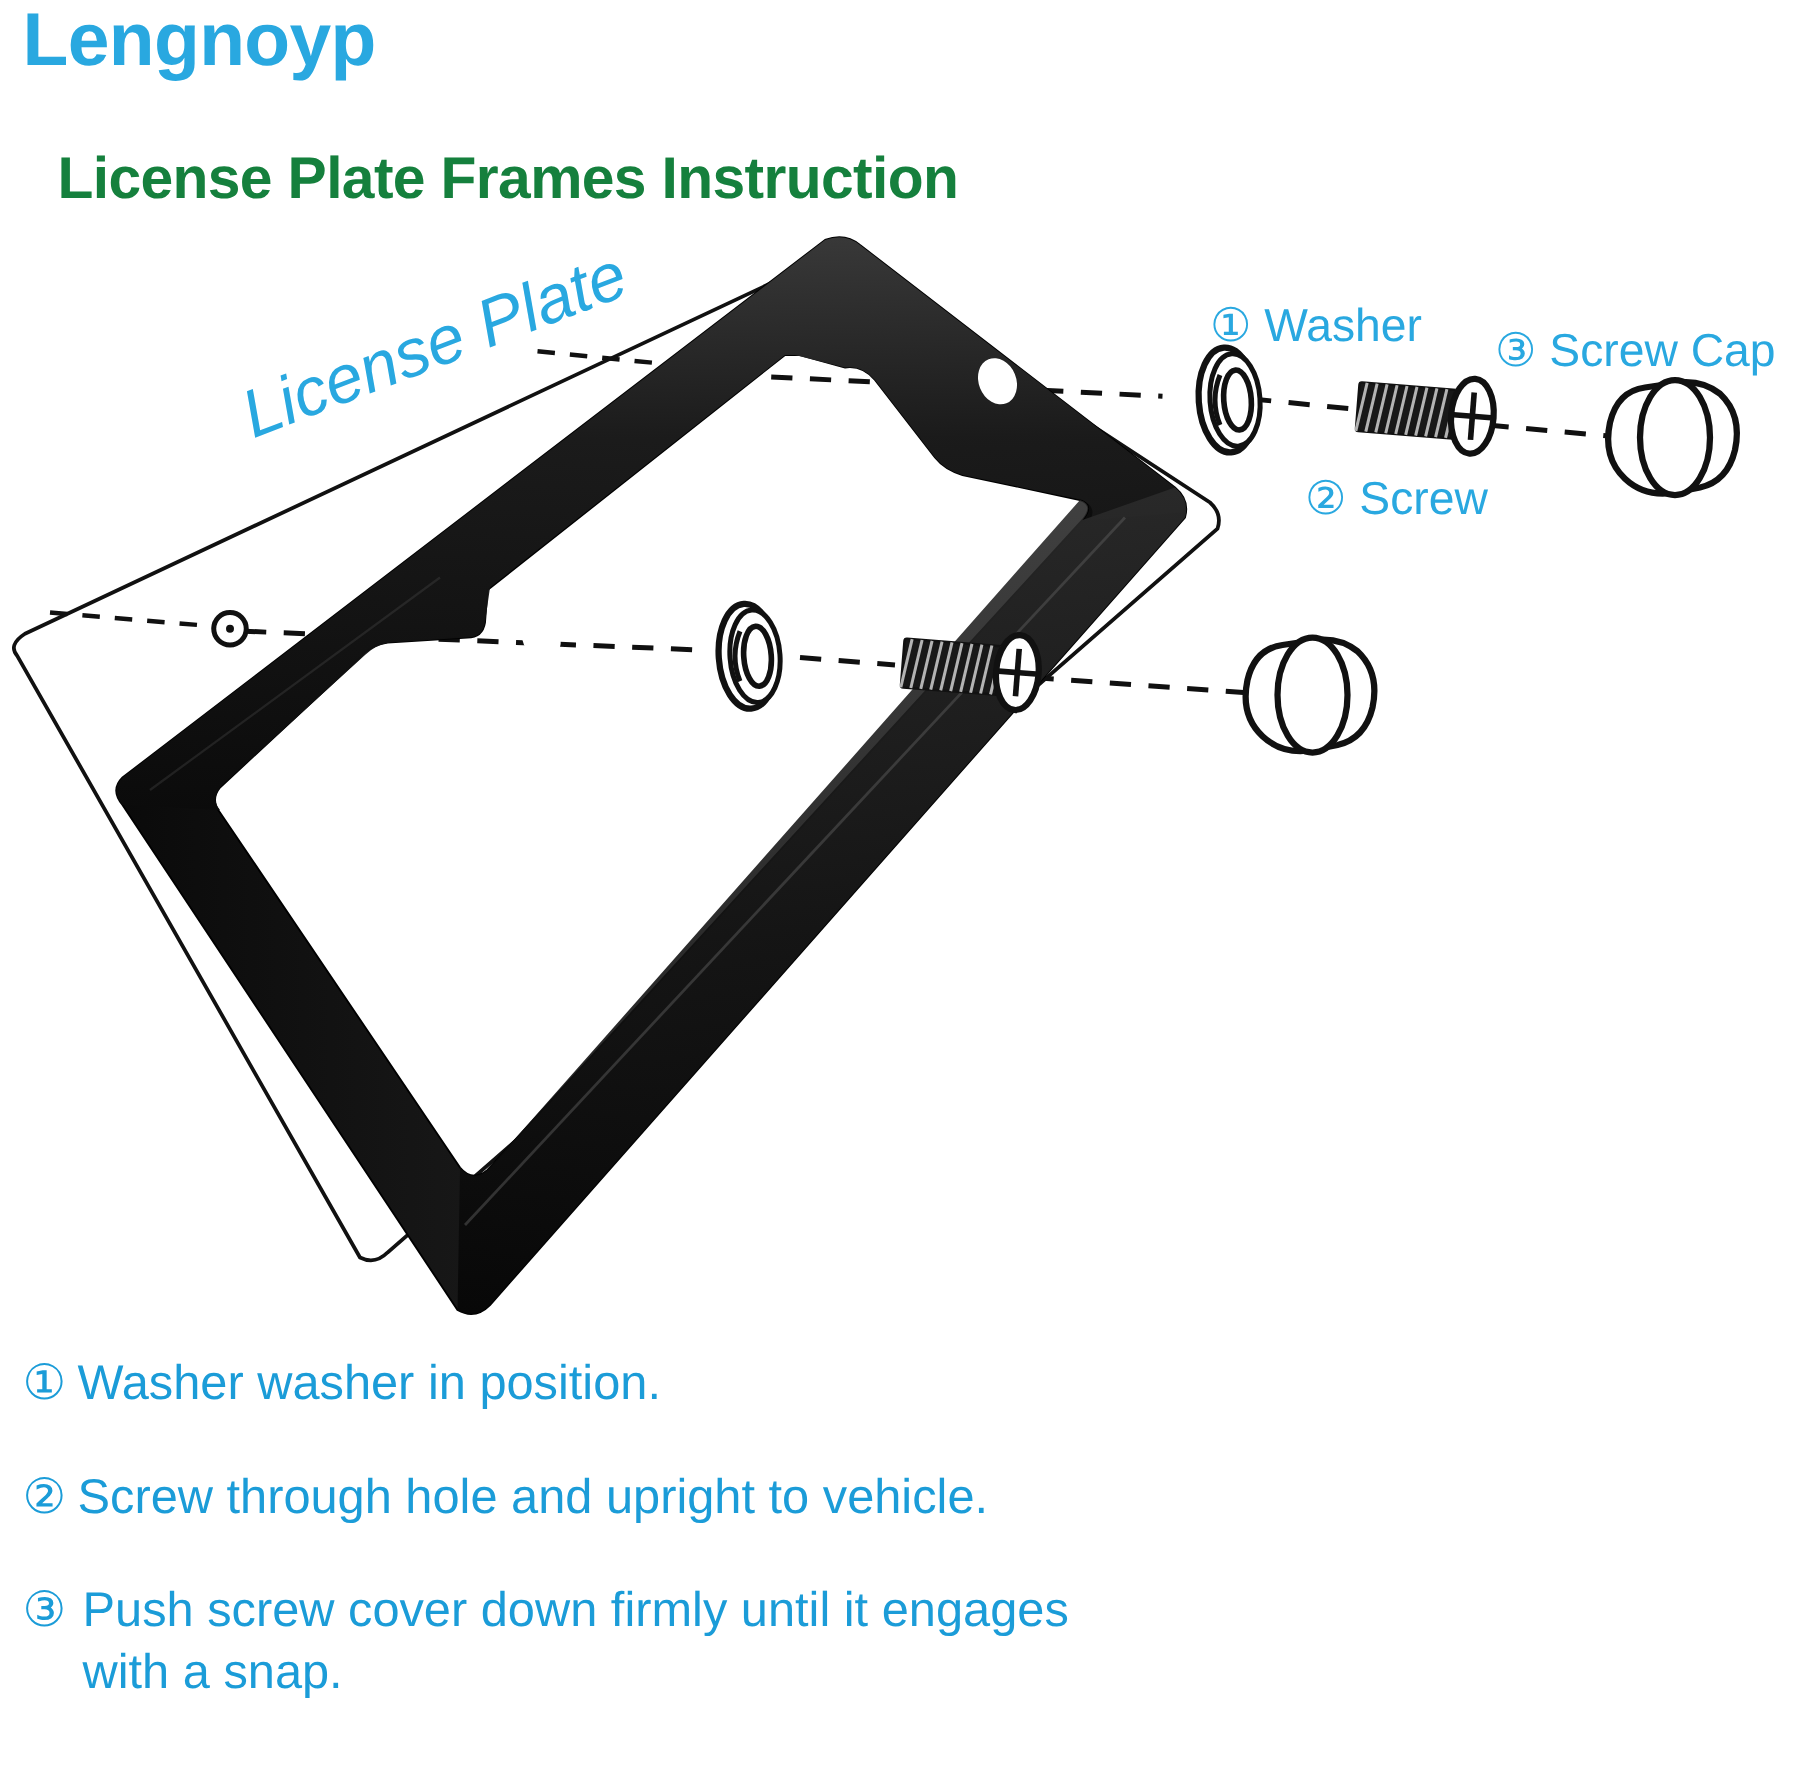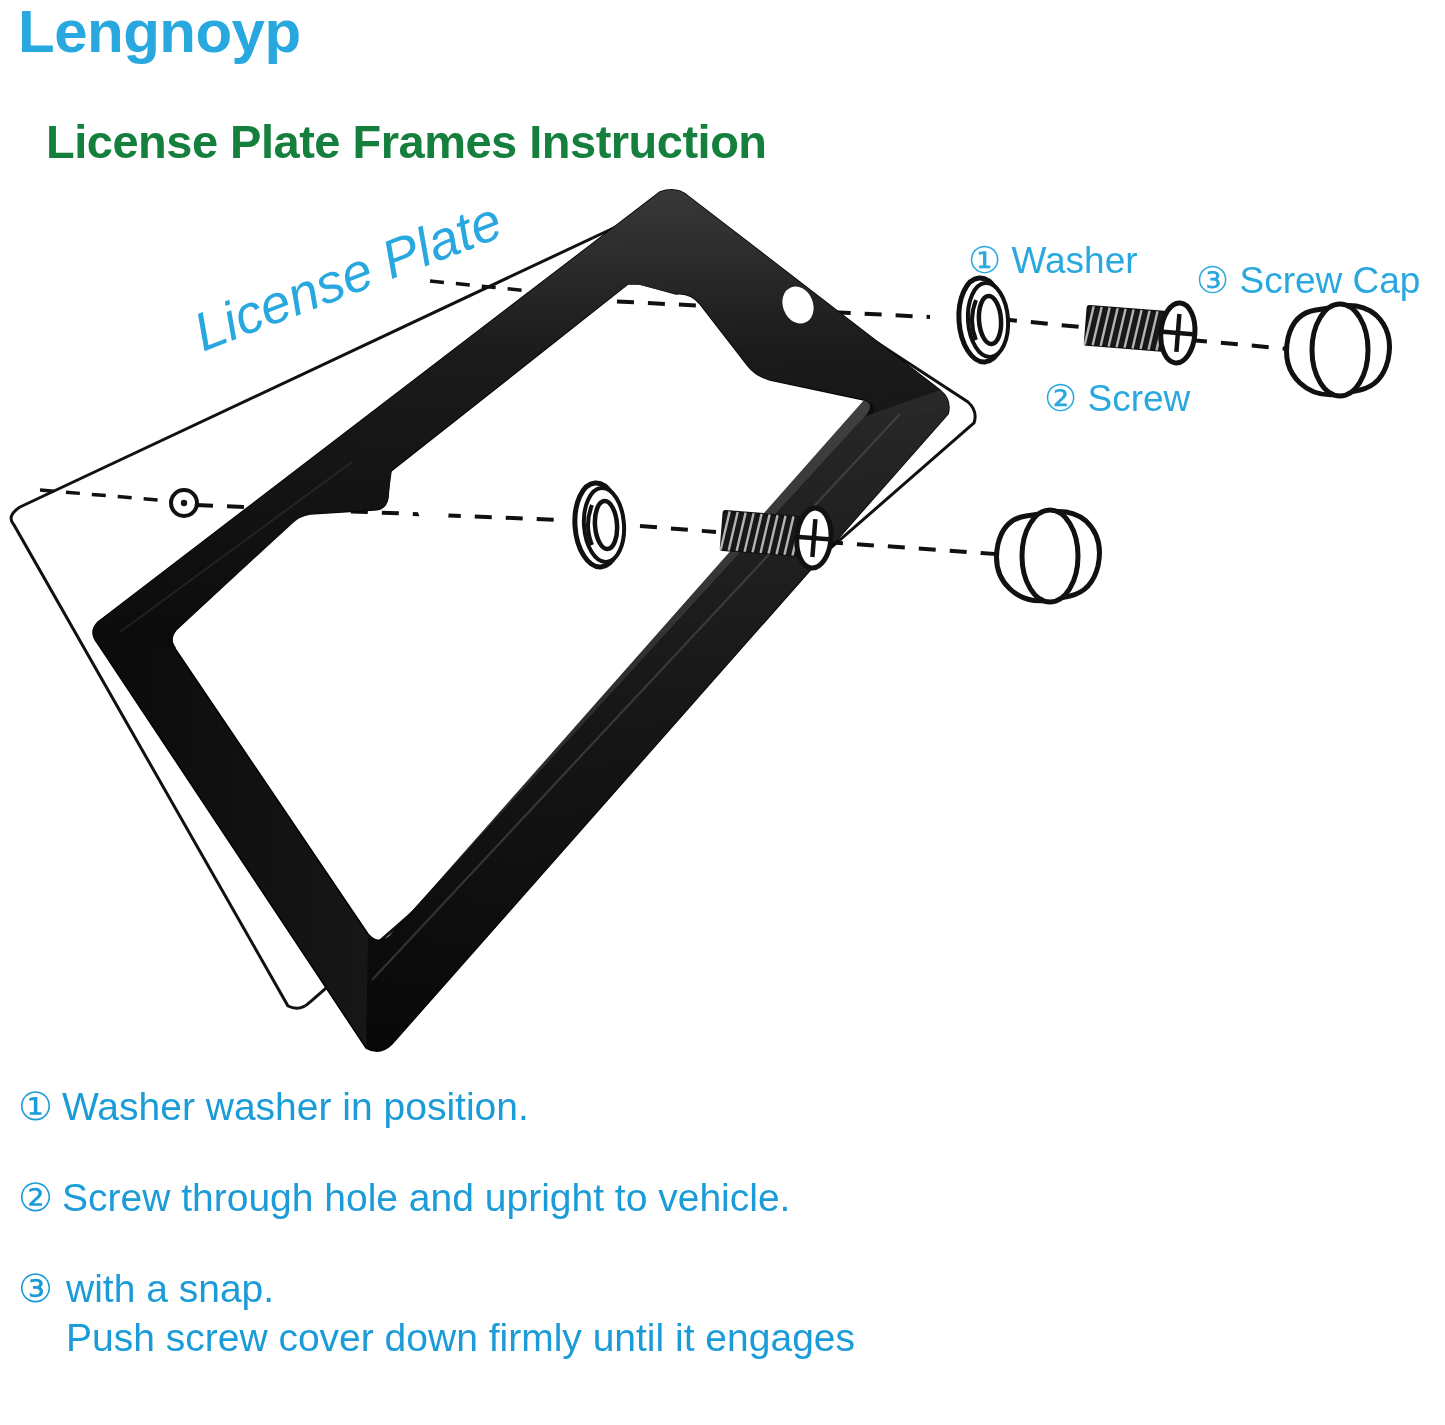--- a/index.html
+++ b/index.html
@@ -297,20 +297,20 @@
     <div class="instr-row">
       <span class="instr-num">②</span>
       <span class="instr-text">
         <span>Screw through hole and upright to vehicle.</span>
       </span>
     </div>
 
     <div class="instr-row">
       <span class="instr-num">③</span>
       <span class="instr-text">
+        <span class="cont">Push screw cover down firmly until it engages</span>
         <span class="cont">with a snap.</span>
-        <span class="cont">Push screw cover down firmly until it engages</span>
       </span>
     </div>
 
   </div>
 
 </div>
 
 </body></html>

